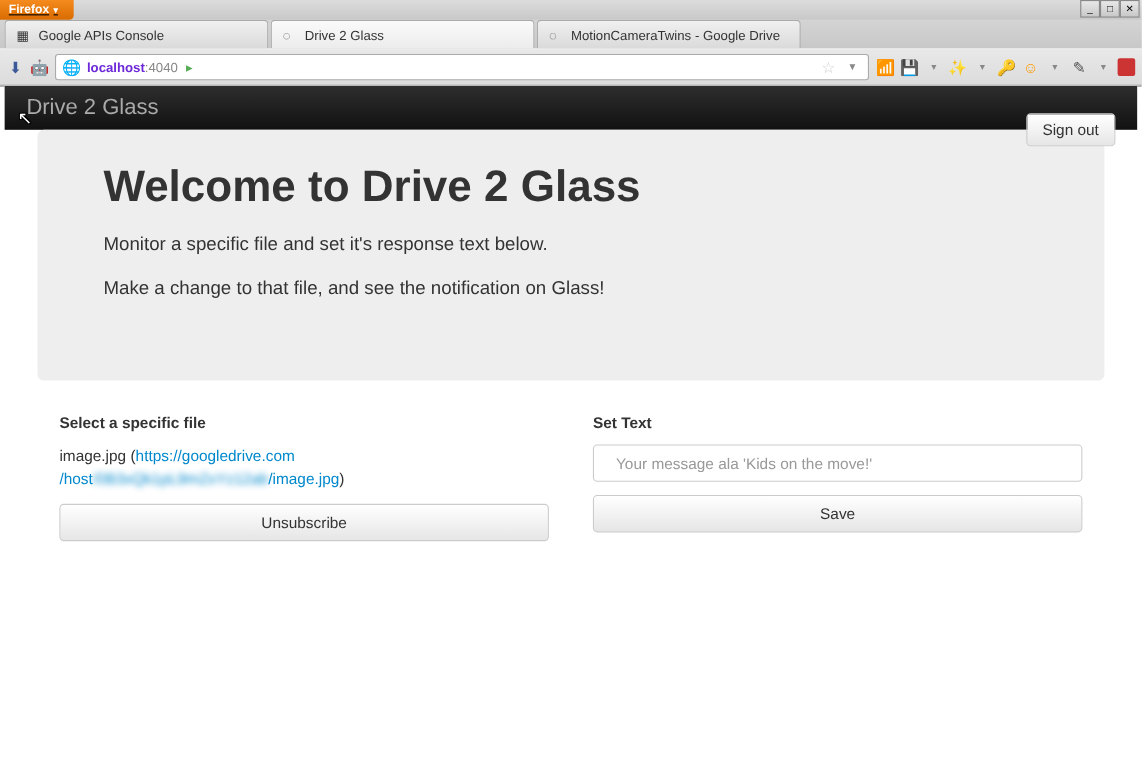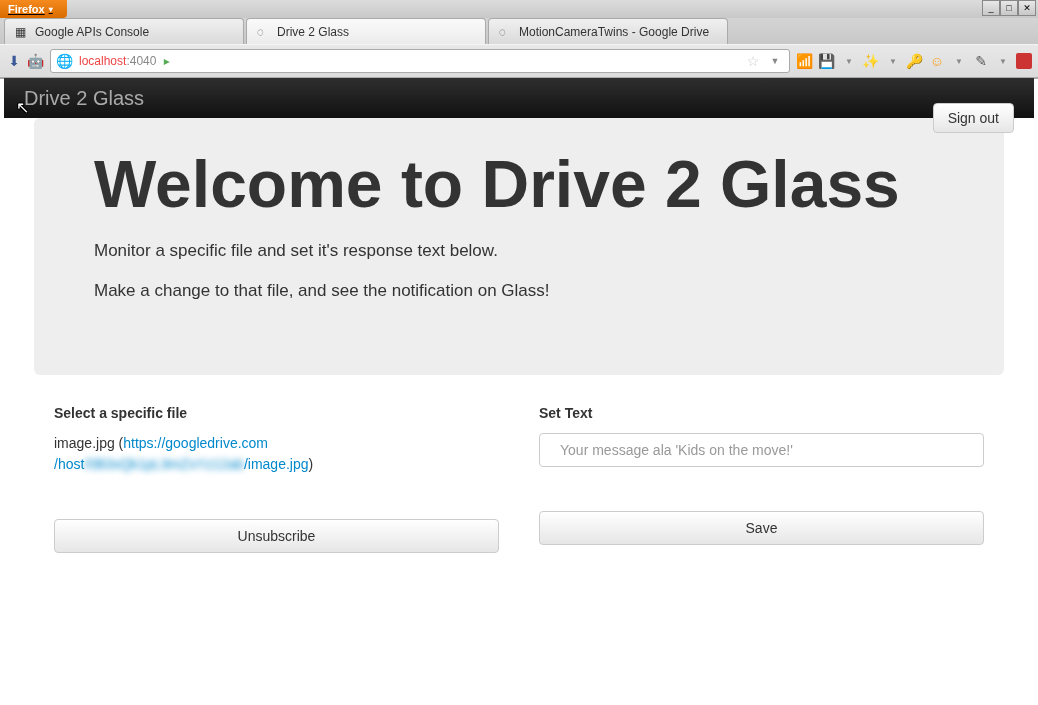--- a/index.html
+++ b/index.html
@@ -108,21 +108,21 @@
   background: #fff;
   border: 1px solid #aaa;
   border-radius: 3px;
   height: 24px;
   display: flex;
   align-items: center;
   padding: 0 6px;
   gap: 6px;
 }
 .url-text { flex: 1; font-size: 12px; color: #333; }
-.url-text .host { color: #ef4444; }
+.url-text .host { color: #6d28d9; font-weight: bold; }
 .url-text .port { color: #888; }
 .toolbar-icons {
   display: flex;
   gap: 4px;
   align-items: center;
 }
 .tb-icon {
   width: 18px;
   height: 18px;
   display: flex;
@@ -165,21 +165,21 @@
   cursor: pointer;
   margin-top: 40px;
 }
 .hero {
   background: #eee;
   padding: 30px 60px 60px;
   margin: 0 30px 30px;
   border-radius: 6px;
 }
 .hero h1 {
-  font-size: 66px;
+  font-size: 40px;
   font-weight: bold;
   line-height: 1.1;
   color: #333;
   margin-bottom: 1px;
 }
 .hero p {
   font-size: 17px;
   color: #333;
   margin-bottom: 14px;
   margin-top: 20px;
@@ -213,21 +213,20 @@
 .btn {
   width: 100%;
   background: linear-gradient(#fff, #e6e6e6);
   border: 1px solid #ccc;
   border-radius: 4px;
   padding: 8px 4px;
   font-size: 14px;
   color: #333;
   cursor: pointer;
   text-align: center;
-  margin-top: 32px;
 }
 .text-input {
   width: 100%;
   border: 1px solid #ccc;
   border-radius: 4px;
   padding: 8px 20px;
   font-size: 14px;
   color: #555;
   margin-bottom: 12px;
 }

